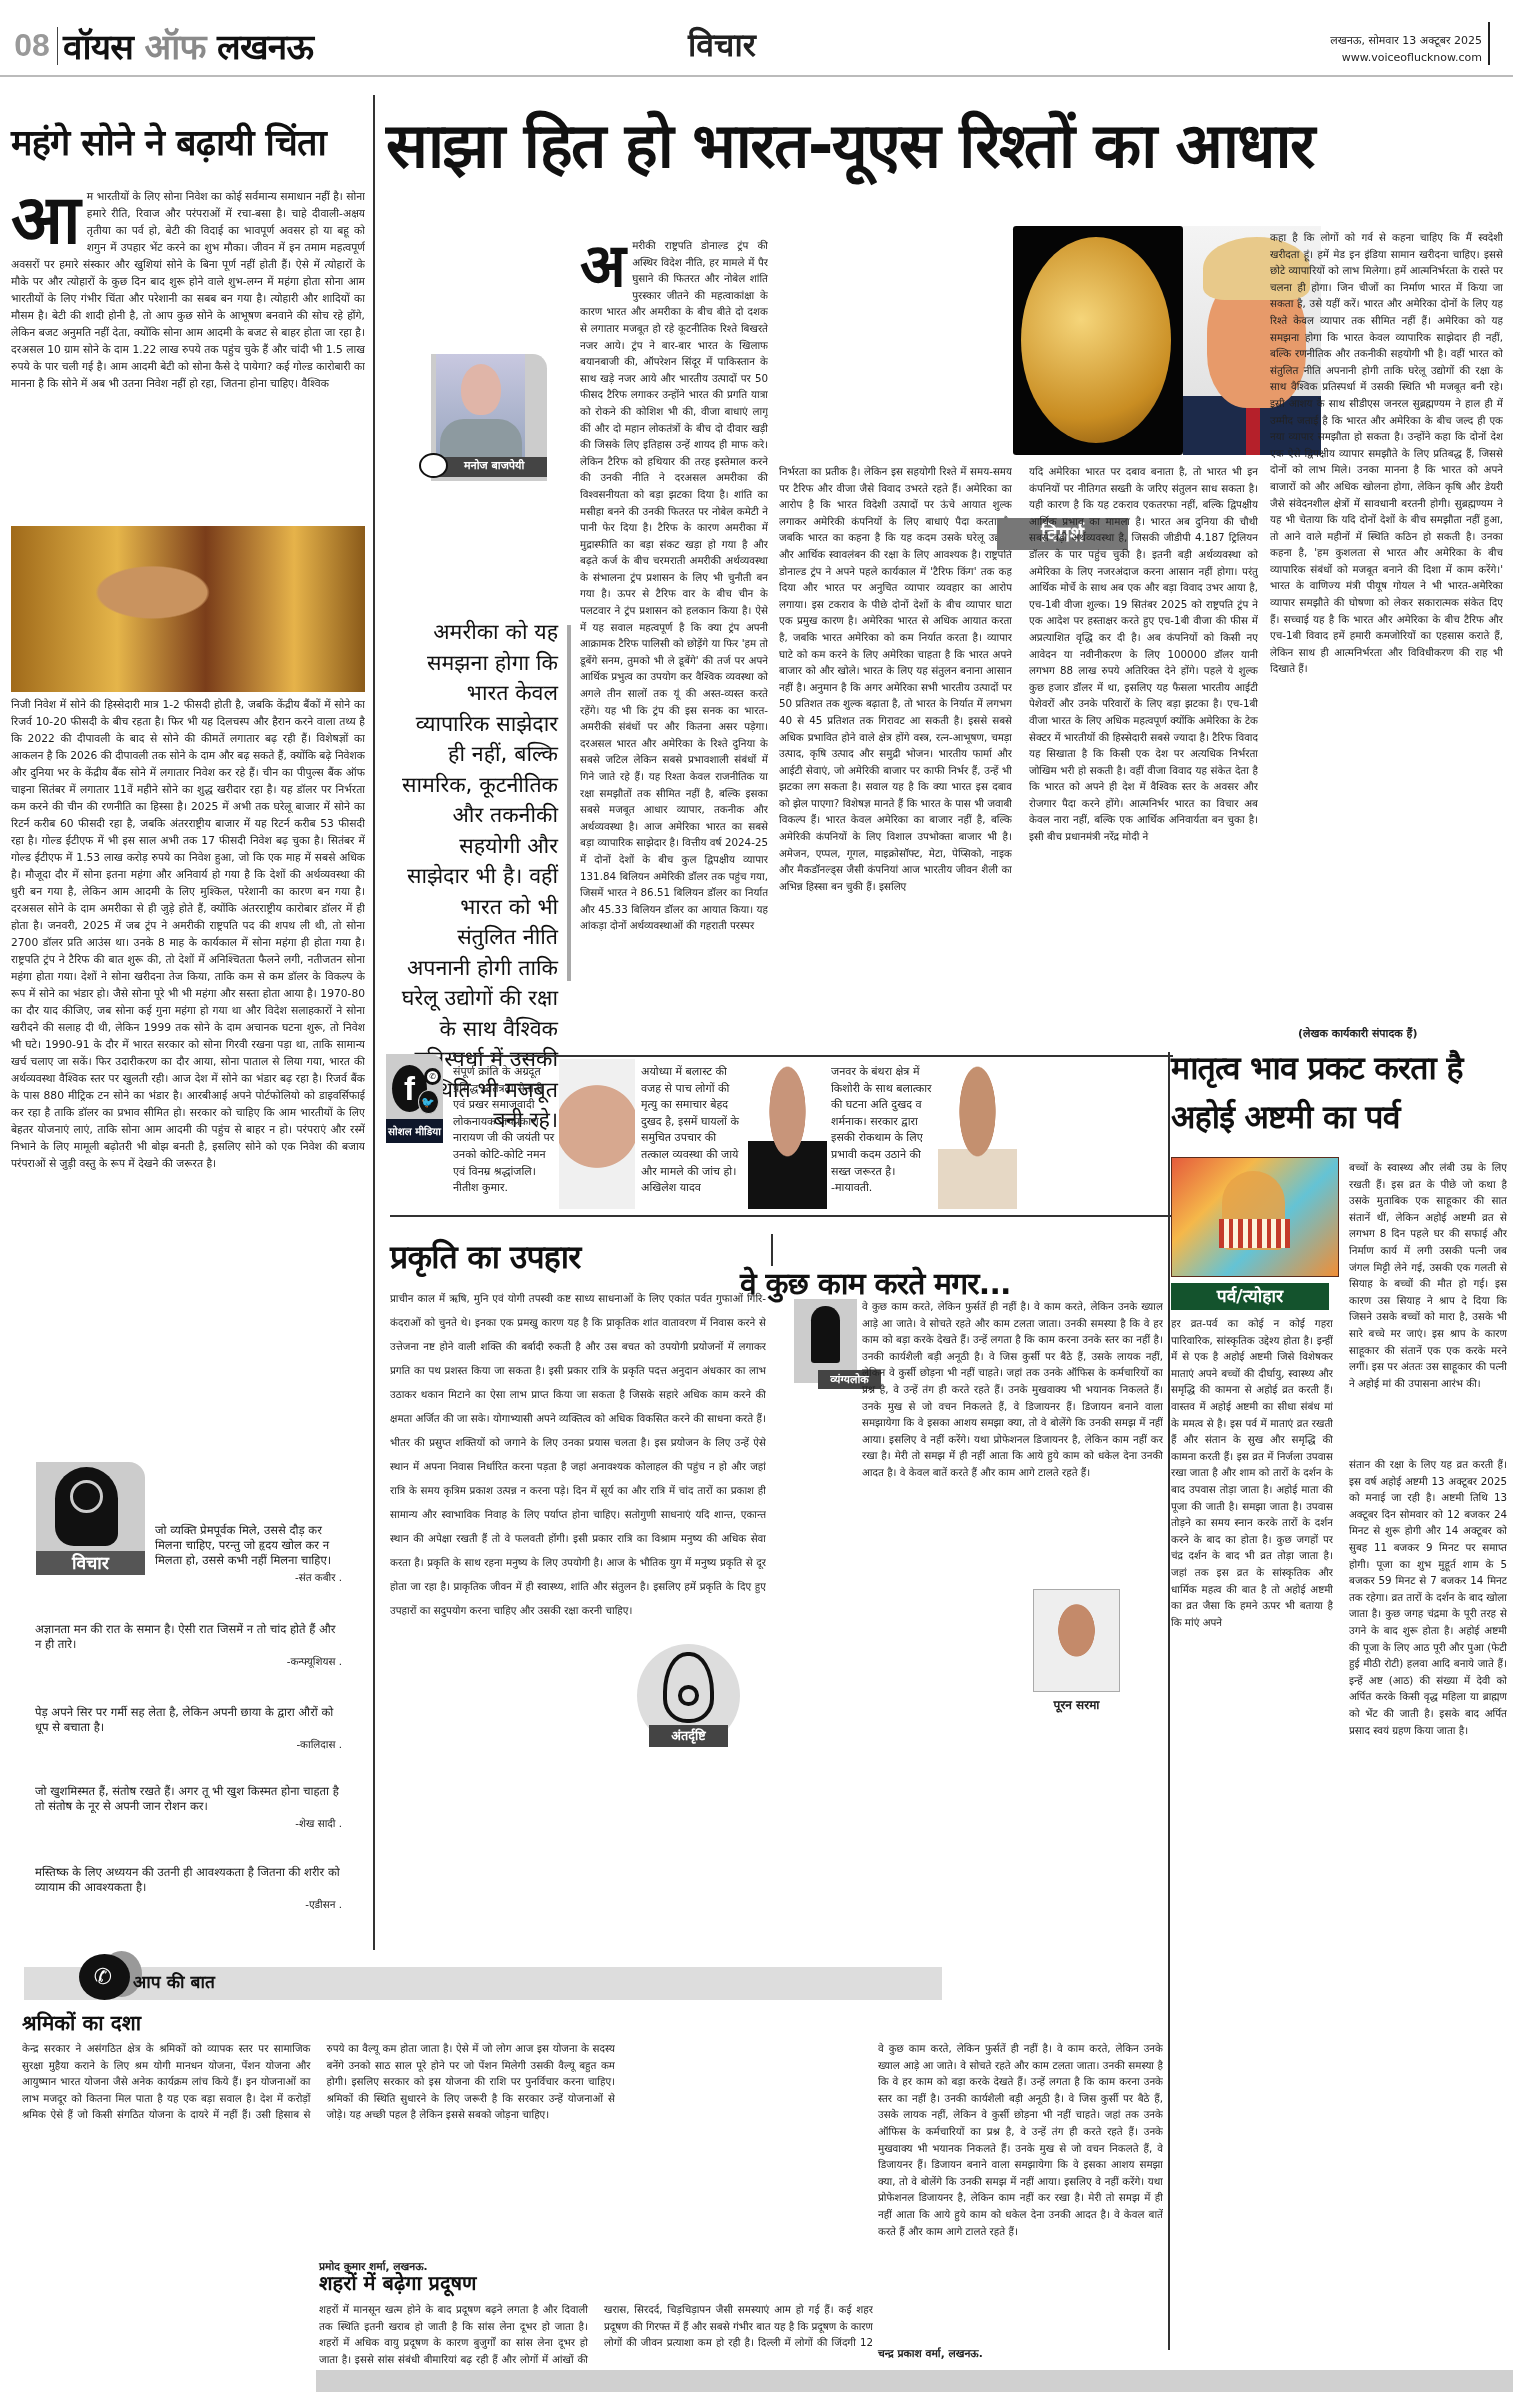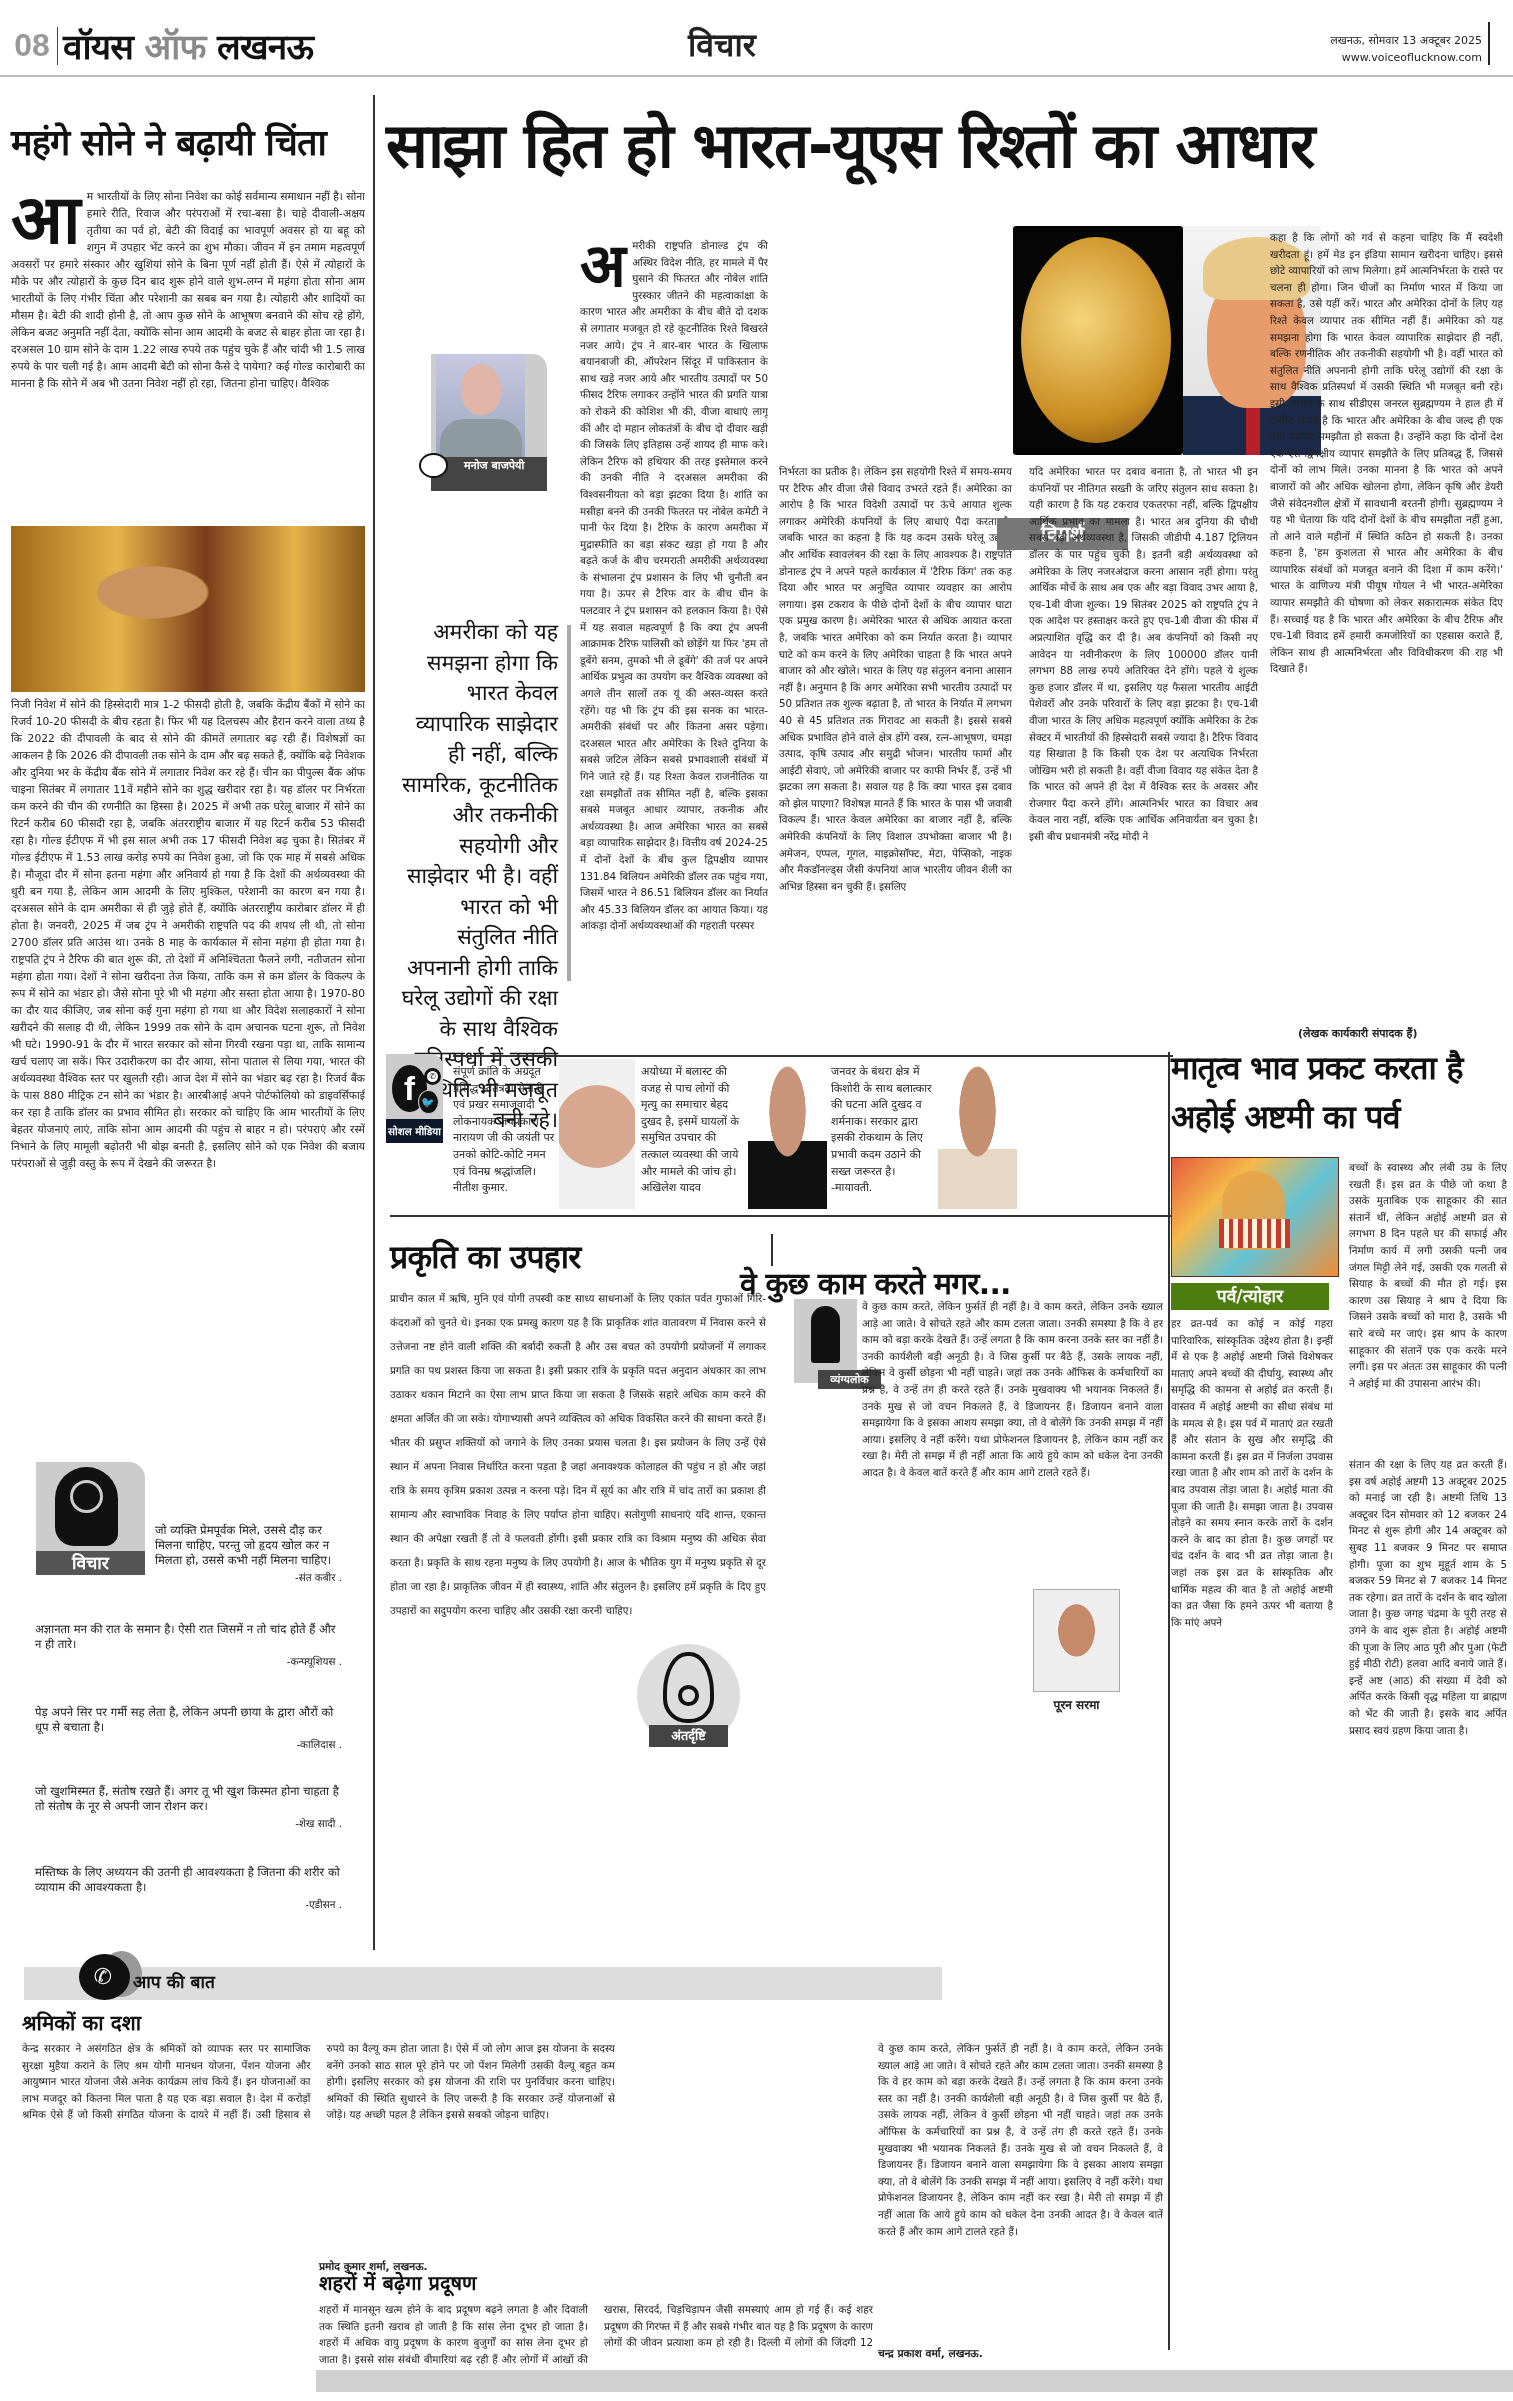--- a/index.html
+++ b/index.html
@@ -19,21 +19,21 @@
   .vrule { width: 1.6px; background: #333; }
 
   .h-left { left: 11px; top: 117px; font-size: 36px; color: #111; letter-spacing: -0.8px; }
   .dropcap { float: left; font-size: 68px; line-height: 60px; font-weight: bold; margin-right: 6.3px; margin-top: 1.6px; color: #111; }
   .h-main { left: 386px; top: 101px; font-size: 62px; font-weight: bold; color: #111; letter-spacing: -1.6px; }
 
   .author-box { left: 431px; top: 354px; width: 116px; height: 127px; background: #ccc; border-top-right-radius: 14.2px; }
   .author-photo { left: 436px; top: 354px; width: 89px; height: 103px; background: linear-gradient(#c8c8e0, #9aa7c0); }
   .author-face { left: 461px; top: 364px; width: 40px; height: 51px; background: #e0b5a8; border-radius: 50% 50% 45% 45%; }
   .author-suit { left: 440px; top: 419px; width: 82px; height: 38px; background: #8d9aa0; border-radius: 24px 24px 0 0; }
-  .author-bar { left: 431px; top: 457px; width: 116px; height: 34px; background: #444; color: #fff; font-size: 11px; padding-left: 33px; line-height: 17.4px; font-weight: bold; }
+  .author-bar { left: 431px; top: 457px; width: 116px; height: 20px; background: #444; color: #fff; font-size: 11px; padding-left: 33px; line-height: 17.4px; font-weight: bold; }
   .author-pen { left: 419px; top: 453px; width: 28.5px; height: 25px; border-radius: 50%; background: #fff; border: 2.4px solid #111; }
 
   .pullquote { left: 400px; top: 617px; width: 158px; font-size: 21.4px; line-height: 30.5px; text-align: right; color: #111; }
   .pull-bar { left: 567px; top: 625px; width: 4px; height: 356px; background: #aaa; }
 
   .nobel { left: 1013px; top: 226px; width: 170px; height: 229px; background: #050505; border-radius: 3.2px; overflow: hidden; }
   .nobel-coin { left: 1021px; top: 237px; width: 150px; height: 206px; border-radius: 50%; background: radial-gradient(circle at 40% 40%, #f5d57a, #c98d22 65%, #7d4e0d); }
   .trump { left: 1183px; top: 226px; width: 138px; height: 229px; background: linear-gradient(#f4f4f4, #ddd); overflow: hidden; }
   .trump-hair { left: 1203px; top: 237px; width: 107px; height: 63px; background: #e8c98a; border-radius: 50% 50% 20% 20%; }
   .trump-face { left: 1207px; top: 273px; width: 99px; height: 135px; background: #e79a6a; border-radius: 45% 45% 40% 40%; }
@@ -52,21 +52,21 @@
   .sm-quote { top: 1064px; width: 103px; font-size: 11px; line-height: 16.6px; color: #222; }
   .sm-photo { top: 1059px; height: 150px; overflow: hidden; }
   .nitish-face { background: radial-gradient(circle at 50% 45%, #d7a88f 0 45%, #f0f0f0 46%); }
   .akhilesh-face { background: radial-gradient(ellipse at 50% 35%, #c8957a 0 32%, transparent 33%), linear-gradient(#fff 0 55%, #111 55%); }
   .mayawati-face { background: radial-gradient(ellipse at 50% 35%, #c4906f 0 32%, transparent 33%), linear-gradient(#fff 0 60%, #e6d8c5 60%); }
 
   .h-ahoi { left: 1171px; top: 1044px; width: 332px; font-size: 32px; line-height: 49px; color: #111; letter-spacing: -0.8px; }
   .ahoi-img { left: 1171px; top: 1157px; width: 168px; height: 120px; background: linear-gradient(135deg, #e55b3c, #f5b84a 30%, #64c3d5 60%, #f08e36); border: 1.6px solid #5a2c1c; }
   .ahoi-img-inner { left: 1222px; top: 1171px; width: 63px; height: 79px; border-radius: 32px 32px 8px 8px; background: #e7a247; opacity: 0.85; }
   .ahoi-grid { left: 1219px; top: 1219px; width: 71px; height: 28.5px; background: repeating-linear-gradient(90deg, #c53a2a 0 4.7px, #fdf2dc 4.7px 9.5px); }
-  .parv-bar { left: 1171px; top: 1283px; width: 158px; height: 27px; background: #4d7c0f; color: #fff; font-size: 17.4px; text-align: center; line-height: 27px; font-weight: bold; }
+  .parv-bar { left: 1171px; top: 1283px; width: 158px; height: 27px; background: #14532d; color: #fff; font-size: 17.4px; text-align: center; line-height: 27px; font-weight: bold; }
 
   .h-prakriti { left: 390px; top: 1234px; font-size: 32px; font-weight: bold; color: #111; letter-spacing: -0.8px; }
   .h-ve { left: 740px; top: 1229px; font-size: 30px; color: #111; letter-spacing: -0.8px; margin-top: 33px; }
   .ve-vrule { left: 771px; top: 1234px; width: 1.6px; height: 32px; background: #333; }
   .vyang-box { left: 794px; top: 1299px; width: 63px; height: 84px; background: #ccc; }
   .vyang-bar { left: 794px; top: 1370px; width: 63px; height: 19px; background: #444; color: #fff; font-size: 11px; text-align: center; line-height: 19px; font-weight: bold; margin-left: 24px; }
   .vyang-fig { left: 811px; top: 1306px; width: 28.5px; height: 57px; background: #111; border-radius: 14.2px 14.2px 3.2px 3.2px; }
   .antar-circle { left: 637px; top: 1644px; width: 103px; height: 103px; border-radius: 50%; background: #ddd; }
   .antar-hand { left: 663px; top: 1652px; width: 51px; height: 71px; border: 4px solid #111; border-radius: 24px 24px 24px 24px / 40px 40px 24px 24px; }
   .antar-eye { left: 678px; top: 1685px; width: 20.6px; height: 20.6px; border: 4px solid #111; border-radius: 50%; }

